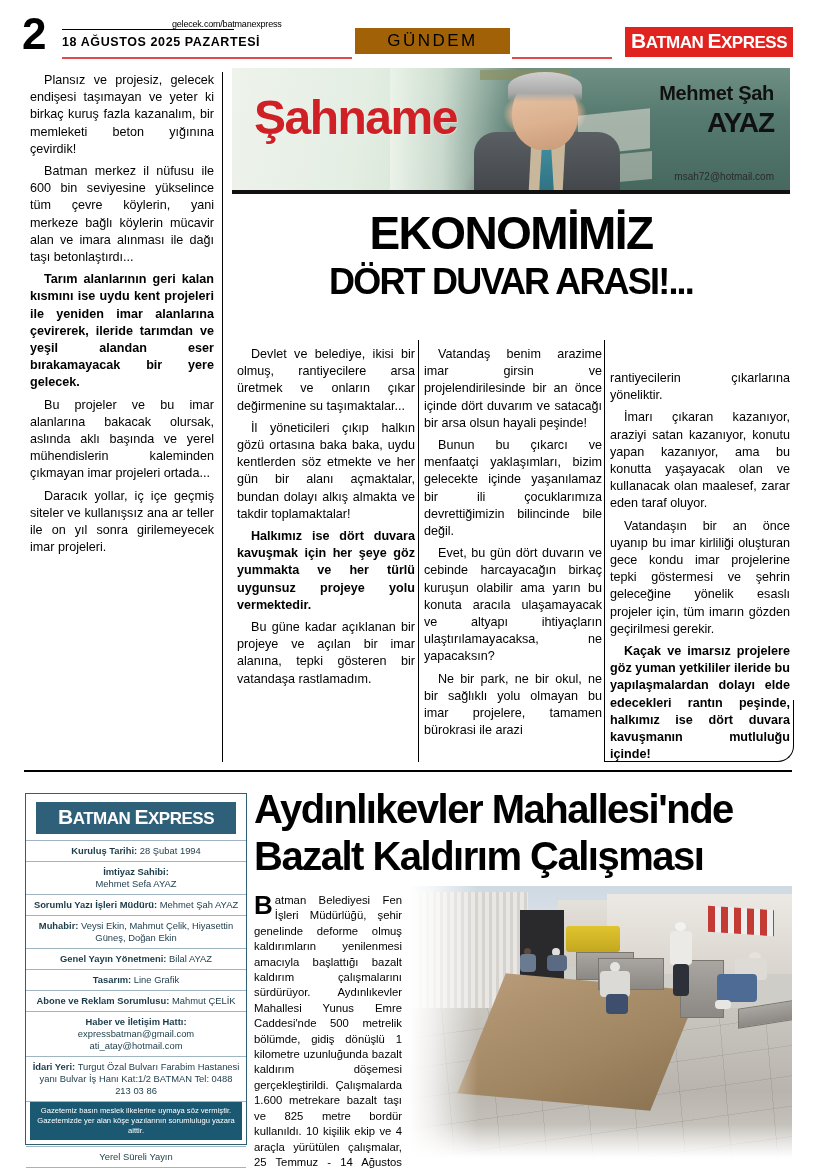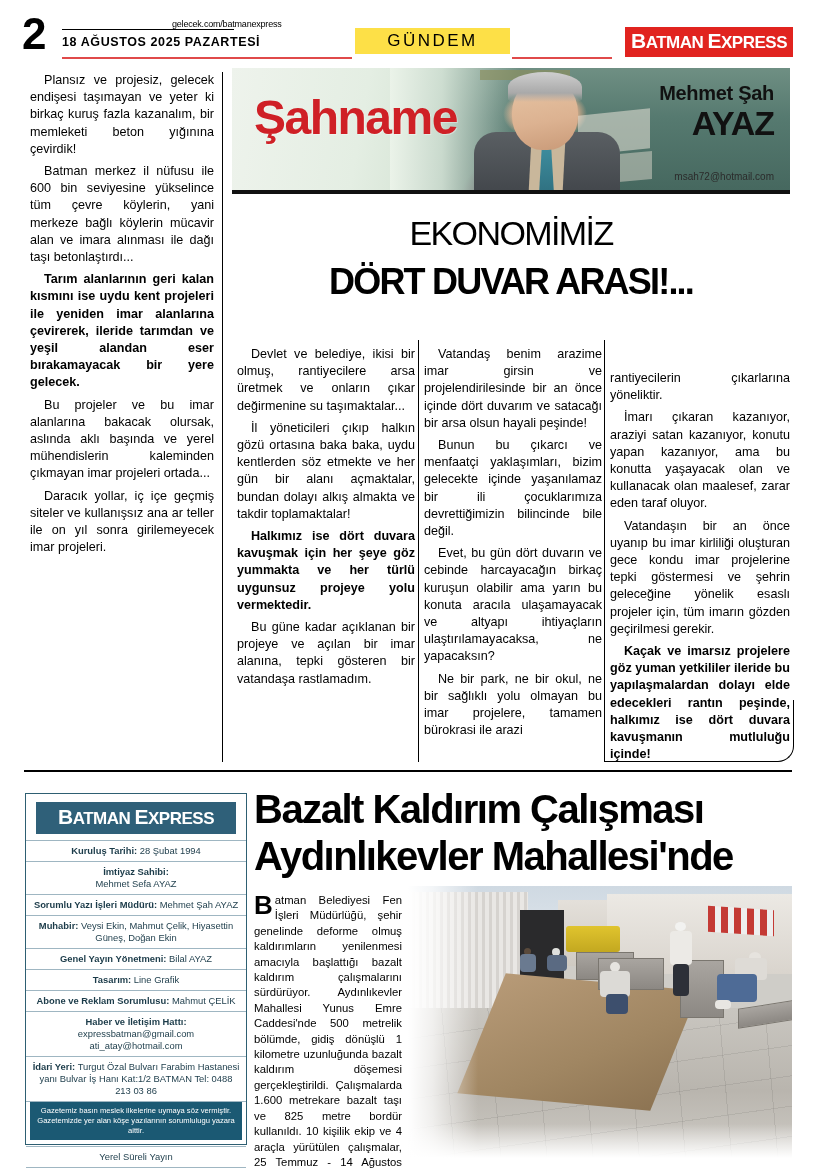--- a/index.html
+++ b/index.html
@@ -56,21 +56,21 @@
     font-weight: bold;
     letter-spacing: 0.6px;
     white-space: nowrap;
     font-family: "Liberation Sans", sans-serif;
   }
   .section-tag {
     position: absolute;
     left: 355px; top: 28px;
     width: 155px;
     height: 26px;
-    background: #fde047;
+    background: #a16207;
     text-align: center;
     font-size: 17px;
     letter-spacing: 2.5px;
     line-height: 26px;
     font-family: "Liberation Sans", sans-serif;
   }
   .rule-left {
     position: absolute;
     left: 62px; top: 57px;
     width: 290px; height: 2px;
@@ -175,21 +175,21 @@
     font-size: 20px;
     font-weight: bold;
     letter-spacing: -0.3px;
     color: #111;
     font-family: "Liberation Sans", sans-serif;
     text-align: right;
   }
   .author-last {
     position: absolute;
     right: 16px; top: 34px;
-    font-size: 34px;
+    font-size: 28px;
     font-weight: bold;
     letter-spacing: -1px;
     line-height: 42px;
     color: #111;
     font-family: "Liberation Sans", sans-serif;
     text-align: right;
   }
   .author-mail {
     position: absolute;
     right: 16px; bottom: 8px;
@@ -200,22 +200,22 @@
   }
 
   
   #headline {
     position: absolute;
     left: 232px; top: 210px;
     width: 558px;
     text-align: center;
   }
   #headline .l1 {
-    font-size: 34px;
-    font-weight: normal;
+    font-size: 46px;
+    font-weight: bold;
     letter-spacing: -1.6px;
     line-height: 46px;
     font-family: "Liberation Sans", sans-serif;
   }
   #headline .l2 {
     font-size: 36px;
     font-weight: bold;
     letter-spacing: -1.8px;
     line-height: 52px;
     font-family: "Liberation Sans", sans-serif;
@@ -506,22 +506,22 @@
         <div class="mast-row"><b>Basıldığı Yer:</b><span> Çağdaş Kardeşler Matbaacılık Bahçelievler Mah. 1601 Sokak No:4  -  BATMAN TLF: 0488 212 28 33</span></div>
         <div class="mast-row"><span>Yerel Süreli Yayın</span></div>
       </div>
     <div class="mast-footer">
       <div>Gazetemiz basın meslek ilkelerine uymaya söz vermiştir.</div>
       <div>Gazetemizde yer alan köşe yazılarının sorumlulugu yazara aittir.</div>
     </div>
   </div>
 
   <div id="bot-headline">
+    <div class="bl">Aydınlıkevler Mahallesi'nde</div>
     <div class="bl">Bazalt Kaldırım Çalışması</div>
-    <div class="bl">Aydınlıkevler Mahallesi'nde</div>
   </div>
 
   <div id="bot-col">
     <p>Batman Belediyesi Fen İşleri Müdürlüğü, şehir genelinde deforme olmuş kaldırımların yenilenmesi amacıyla başlattığı bazalt kaldırım çalışmalarını sürdürüyor. Aydınlıkevler Mahallesi Yunus Emre Caddesi'nde 500 metrelik bölümde, gidiş dönüşlü 1 kilometre uzunluğunda bazalt kaldırım döşemesi gerçekleştirildi.  Çalışmalarda 1.600 metrekare bazalt taşı ve 825 metre bordür kullanıldı. 10 kişilik ekip ve 4 araçla yürütülen çalışmalar, 25 Temmuz - 14 Ağustos tarihleri arasında gerçekleştirildi. Fen İşleri Müdürlüğü, geçtiğimiz ay Pınarbaşı Mahallesi Sevgi Caddesi'nde de 2.500 metrekare bazalt kaldırım ve 830 metre bordür döşeme çalışmasını tamamlamıştı.</p>
   </div>
 
   <div id="bot-photo">
     <div class="ph-sky"></div>
     <div class="ph-shops"></div>
     <div class="ph-rightbuild"></div>

